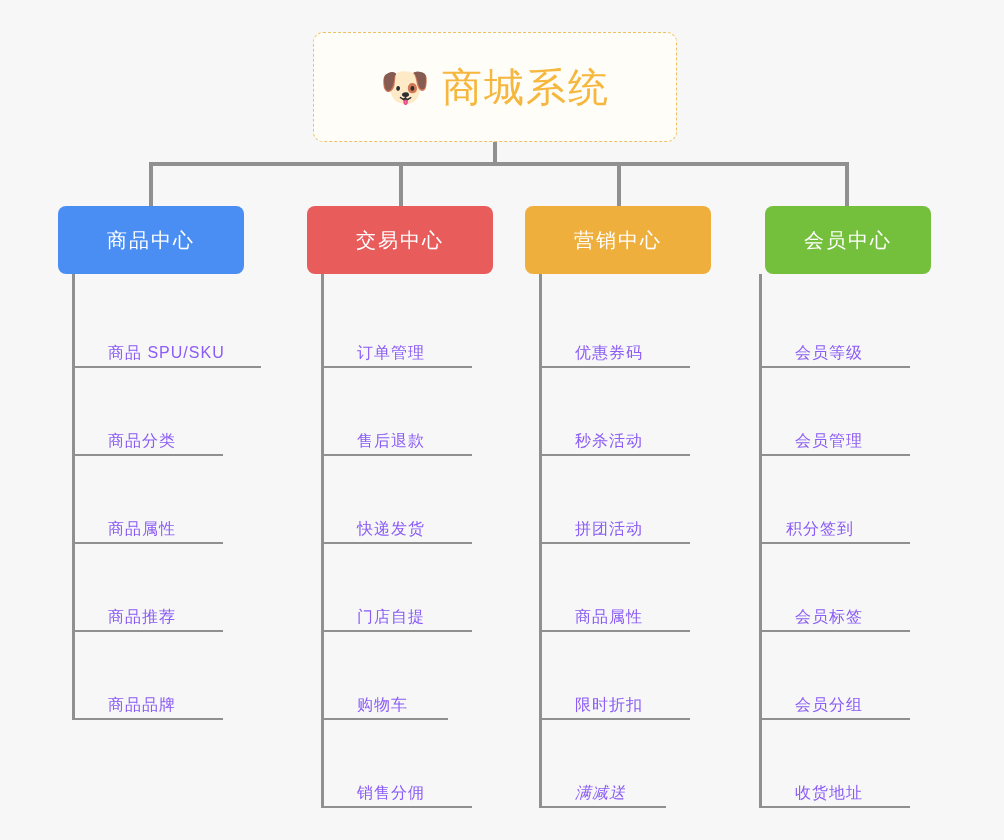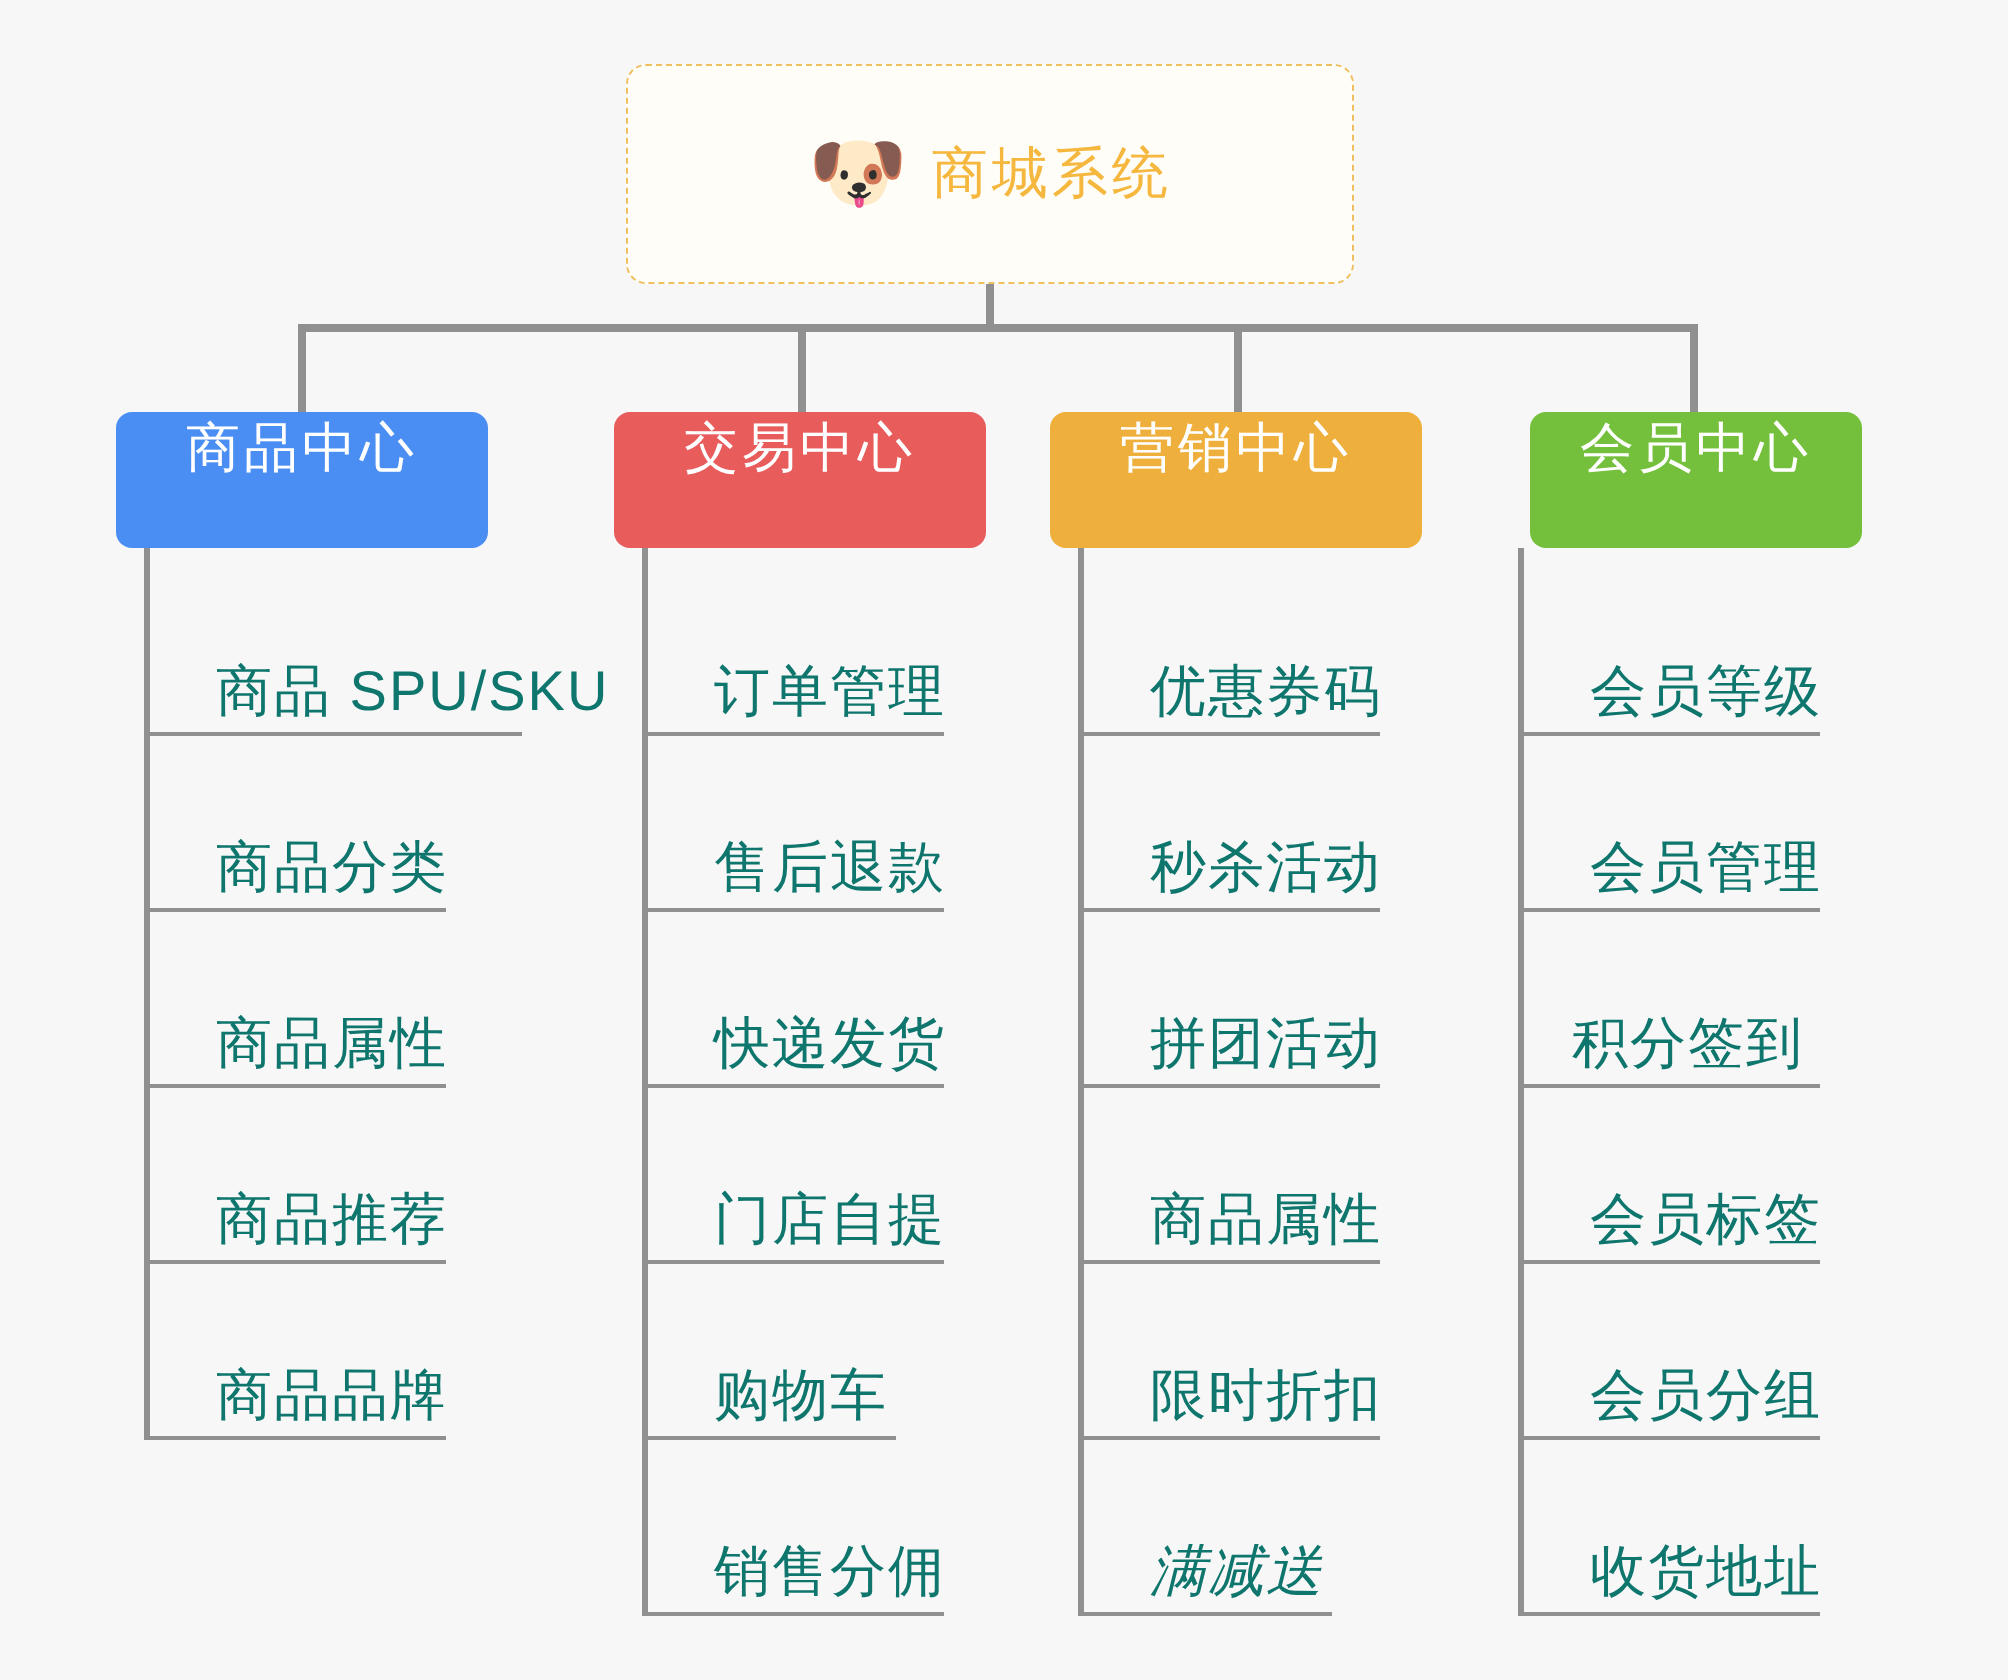--- a/index.html
+++ b/index.html
@@ -34,21 +34,21 @@
     align-items: center;
     justify-content: center;
     gap: 12px;
   }
   .root-emoji {
     font-size: 40px;
     line-height: 1;
     display: block;
   }
   .root-title {
-    font-size: 28px;
+    font-size: 40px;
     color: #f5b73d;
     letter-spacing: 2px;
     white-space: nowrap;
   }
 
   
   .conn {
     position: absolute;
     background: #909090;
   }
@@ -72,23 +72,24 @@
 
   
   .column {
     position: absolute;
     top: 206px;
   }
   .cat-box {
     height: 68px;
     border-radius: 8px;
     display: flex;
+    align-items: center;
     justify-content: center;
     color: #ffffff;
-    font-size: 27px;
+    font-size: 20px;
     letter-spacing: 2px;
     box-sizing: border-box;
   }
   .cat-blue   { background: #4a8ef4; }
   .cat-red    { background: #e85c5c; }
   .cat-orange { background: #eeaf3c; }
   .cat-green  { background: #74c03c; margin-left: 20px; }
 
   
   .leaf-wrap {
@@ -101,22 +102,22 @@
     position: relative;
     height: 88px;
     box-sizing: border-box;
     border-bottom: 2px solid #909090;
     display: flex;
     align-items: flex-end;
     padding-left: 33px;
     padding-bottom: 4px;
   }
   .leaf-label {
-    font-size: 28px;
-    color: #0f766e;
+    font-size: 16px;
+    color: #8b5cf6;
     white-space: nowrap;
     letter-spacing: 1px;
     line-height: 1.1;
   }
 </style>
 </head>
 <body>
 
 <div id="mindmap">
 

